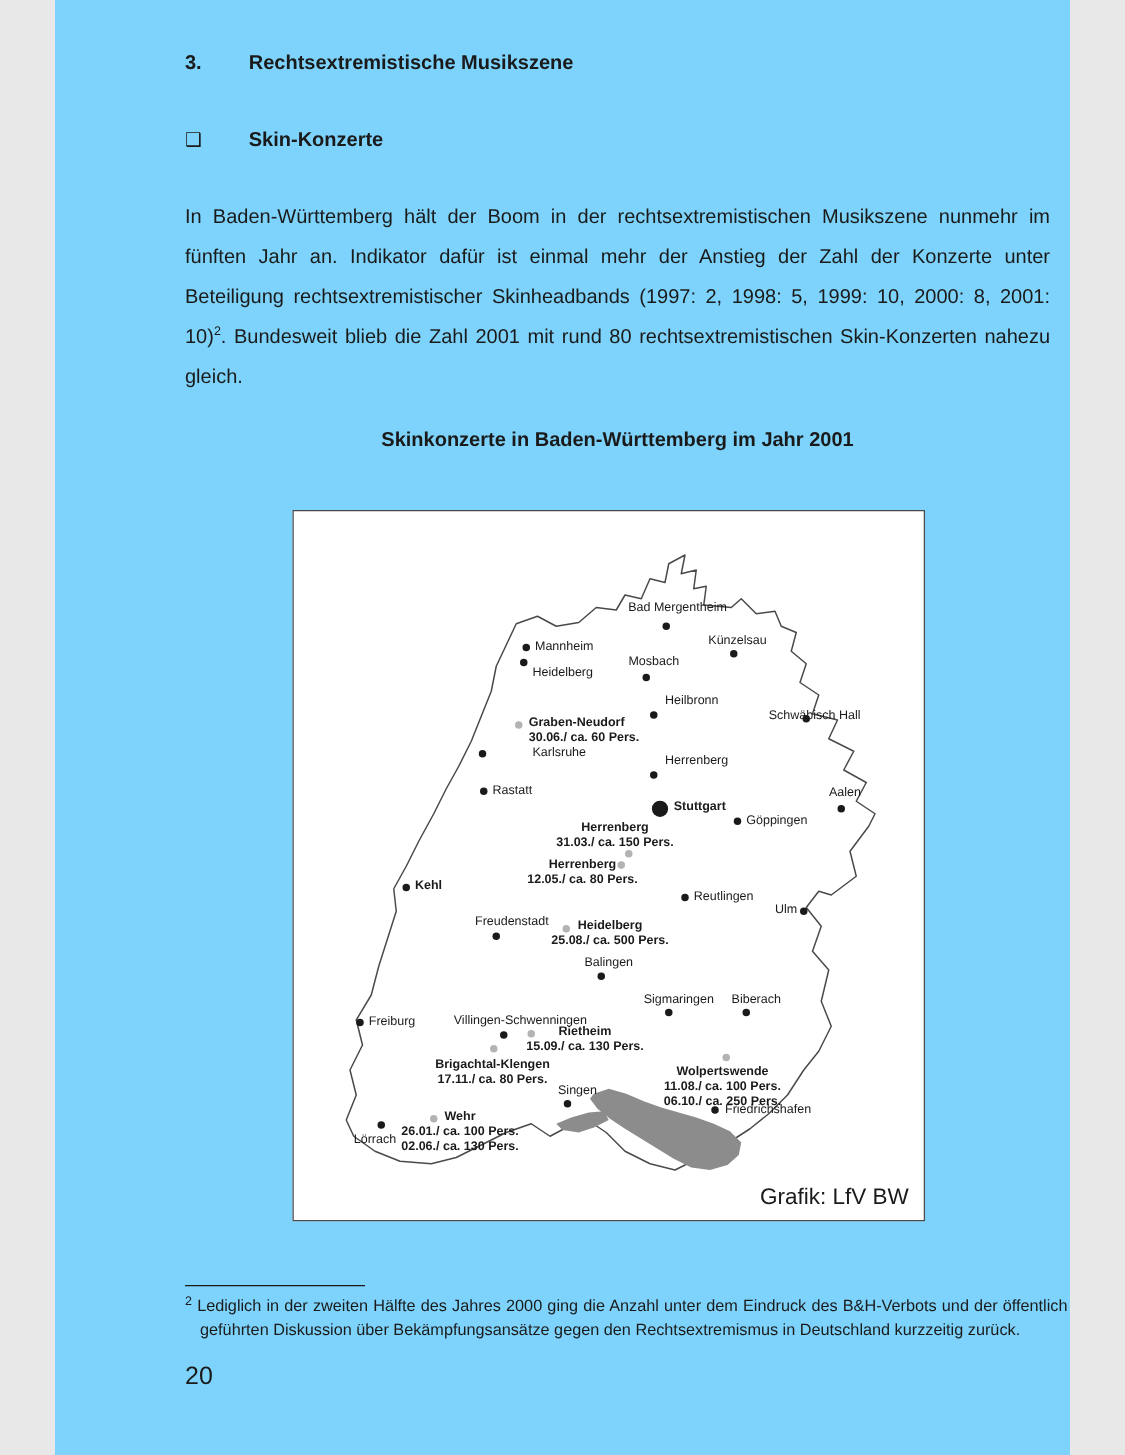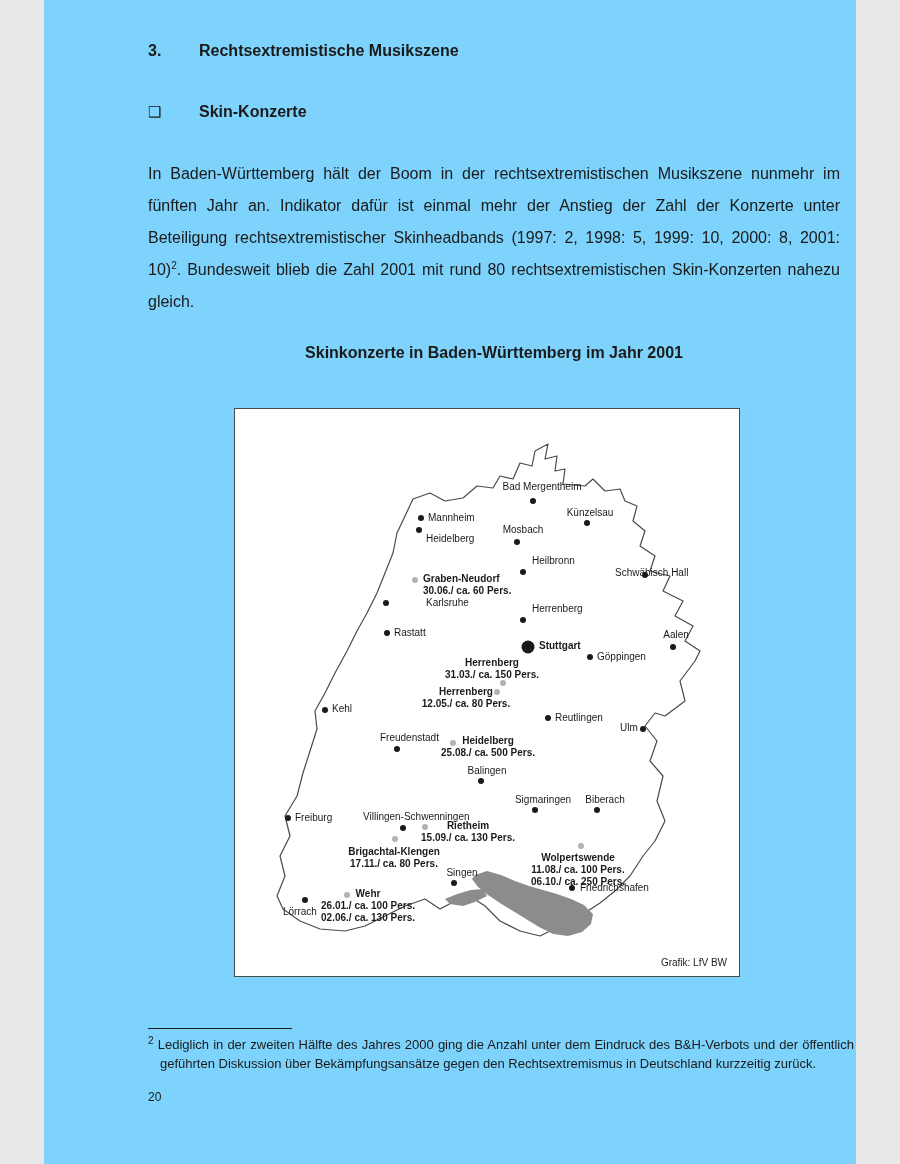--- a/index.html
+++ b/index.html
@@ -32,28 +32,28 @@
     position:absolute; width:6px; height:6px; border-radius:50%;
     background:var(--dot-black,#1a1a1a); transform:translate(-50%,-50%);
   }
   .dot.gray{background:var(--dot-gray,#b3b3b3);}
   .dot.large{width:13px; height:13px;}
   .map-label{
     position:absolute; font-size:10px; line-height:12px; white-space:nowrap; color:#1a1a1a;
   }
   .map-label.bold{font-weight:bold;}
   .map-label.center{text-align:center; transform:translateX(-50%);}
-  .credit{position:absolute; right:12px; bottom:8px; font-size:10px;}
+  .credit{position:absolute; right:12px; bottom:8px; font-size:18px;}
   .footnote-rule{position:absolute; left:104px; top:1028px; width:144px; border-top:1px solid #1a1a1a;}
   .footnote{
     position:absolute; left:104px; top:1035px; width:694px;
     font-size:13px; line-height:19px; text-align:justify;
     padding-left:12px; text-indent:-12px;
   }
-  .page-number{position:absolute; left:104px; top:1090px; font-size:12px;}
+  .page-number{position:absolute; left:104px; top:1090px; font-size:20px;}
 </style>
 </head>
 <body>
 
 <div class="page">
 
   <div class="heading">
     <span class="h-num">3.</span><span class="h-title">Rechtsextremistische Musikszene</span>
   </div>
 
@@ -133,21 +133,21 @@
         <div class="map-label center bold" style="left: 257px; top: 248px;">
           <div>Herrenberg</div>
           <div>31.03./ ca. 150 Pers.</div>
         </div>
         <span class="dot gray" style="left: 262px; top: 283px;"></span>
         <div class="map-label center bold" style="left: 231px; top: 277px;">
           <div>Herrenberg</div>
           <div>12.05./ ca. 80 Pers.</div>
         </div>
         <span class="dot" style="left: 90px; top: 301px;"></span>
-        <div class="map-label left" style="left: 97px; top: 294px;">
+        <div class="map-label left" style="left: 97px; top: 294px; font-weight: bold;">
           <div>Kehl</div>
         </div>
         <span class="dot" style="left: 313px; top: 309px;"></span>
         <div class="map-label left" style="left: 320px; top: 303px;">
           <div>Reutlingen</div>
         </div>
         <span class="dot" style="left: 408px; top: 320px;"></span>
         <div class="map-label left" style="left: 385px; top: 313px;">
           <div>Ulm</div>
         </div>

